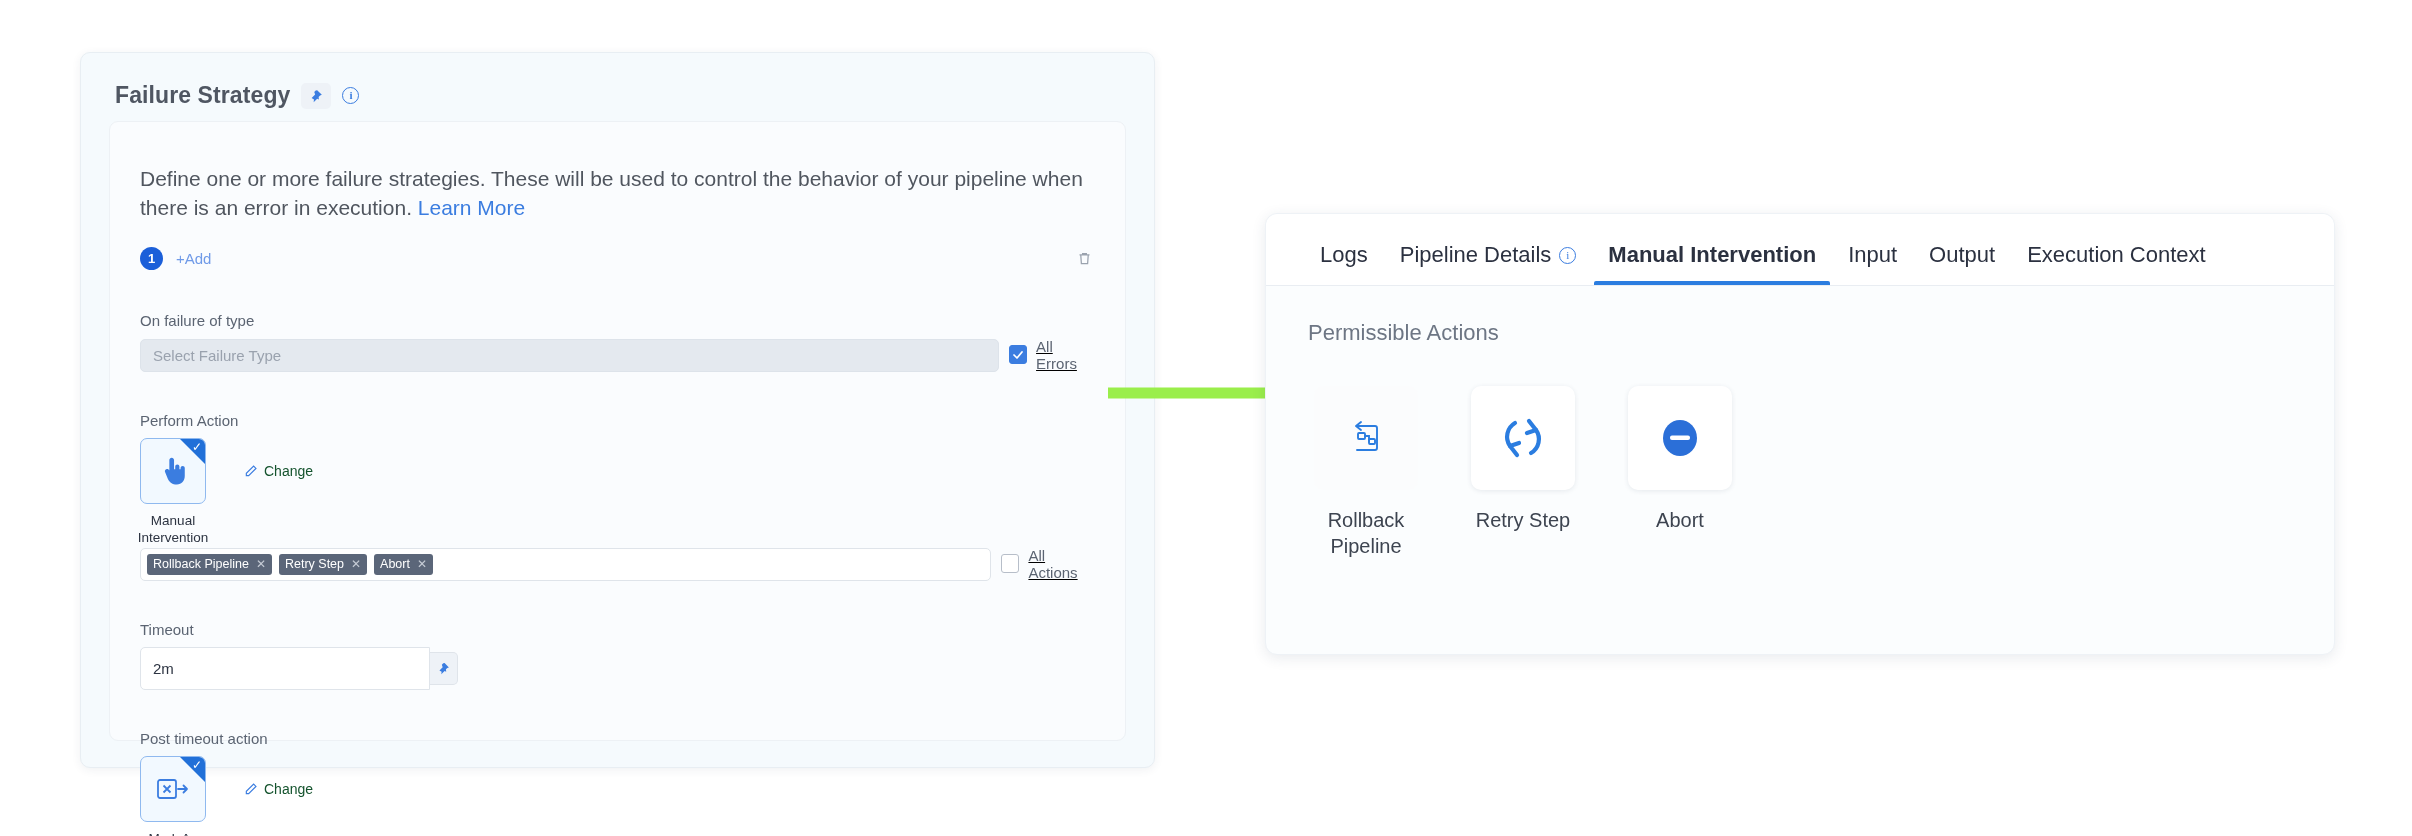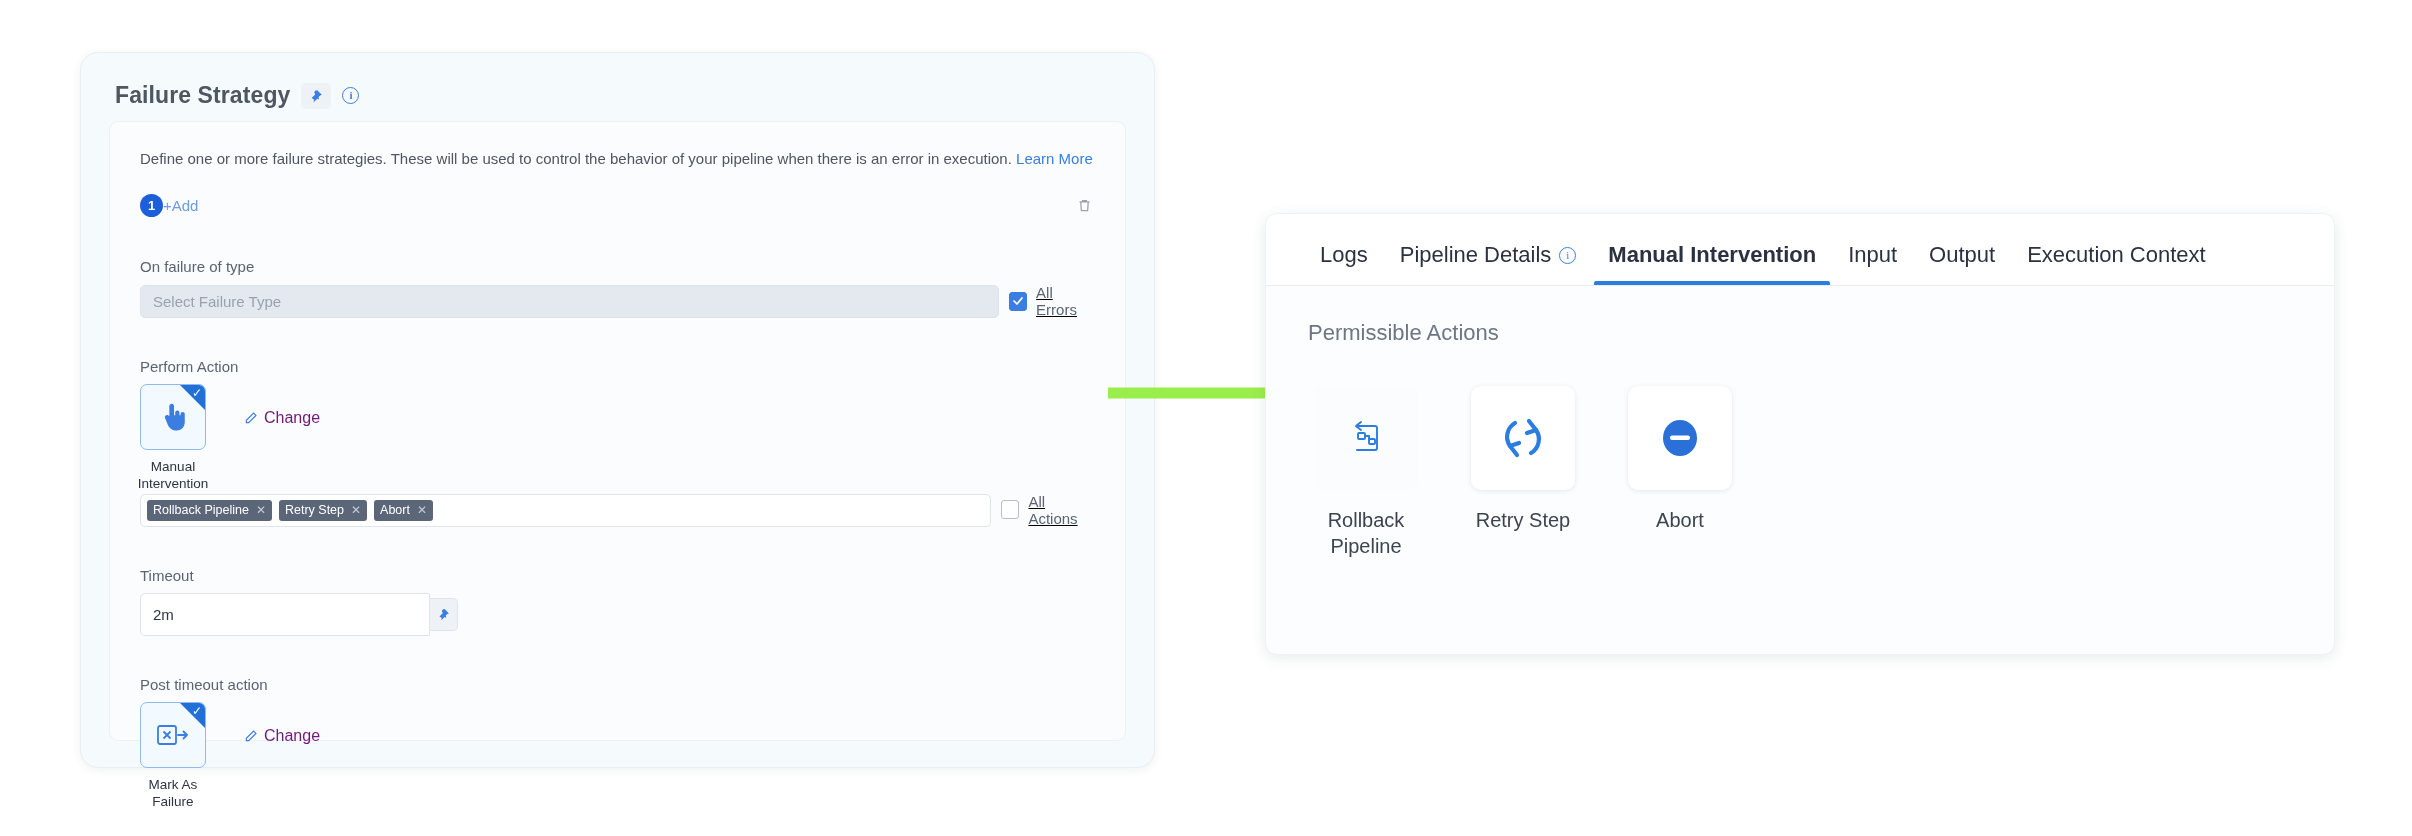--- a/index.html
+++ b/index.html
@@ -14,21 +14,21 @@
   }
   .stage { position: relative; width: 2412px; height: 836px; background: #ffffff; }
 
   
   .fs-panel {
     position: absolute;
     left: 80px; top: 52px;
     width: 1075px; height: 716px;
     background: #f5fafd;
     border: 1px solid #e8eef3;
-    border-radius: 18px;
+    border-radius: 10px;
     box-shadow: 0 2px 10px rgba(40,60,90,0.07);
   }
   .fs-header {
     display: flex;
     align-items: center;
     gap: 11px;
     padding: 25px 0 0 34px;
     height: 60px;
   }
   .fs-title {
@@ -59,43 +59,44 @@
   .fs-body {
     margin: 8px 28px 0 28px;
     background: #fafcfe;
     border: 1px solid #edf1f5;
     border-radius: 9px;
     height: 620px;
     padding: 26px 30px 0 30px;
     position: relative;
   }
   .desc {
-    font-size: 15px;
+    font-size: 21px;
     color: #50565f;
     line-height: 1.4;
+    margin-top: 16px;
   }
   .link-blue { color: #3b7de0; text-decoration: none; cursor: pointer; }
 
   .addrow {
     display: flex;
     align-items: center;
     margin-top: 23px;
     height: 26px;
   }
   .badge-num {
     width: 23px; height: 23px;
     border-radius: 50%;
     background: #1b5fd9;
     color: #fff;
     font-size: 13px;
     font-weight: bold;
     display: flex; align-items: center; justify-content: center;
   }
   .add-link {
-    margin-left: 0;
+    margin-left: 13px;
     color: #6f9ae8;
     font-size: 15px;
     cursor: pointer;
   }
   .trash-btn {
     margin-left: auto;
     width: 22px; height: 24px;
     display: flex; align-items: center; justify-content: center;
     cursor: pointer;
   }
@@ -162,22 +163,22 @@
     top: 2px; right: 3px;
     color: #fff;
     font-size: 12px;
     line-height: 1;
   }
   .change-link {
     display: flex; align-items: center;
     gap: 6px;
     margin-left: 38px;
     margin-top: 25px;
-    color: #701a75;
-    font-size: 16px;
+    color: #14532d;
+    font-size: 14px;
     cursor: pointer;
   }
   .card-caption {
     width: 80px;
     margin-top: 9px;
     text-align: center;
     font-size: 13.5px;
     color: #2d3442;
     line-height: 1.25;
     margin-left: -7px;

